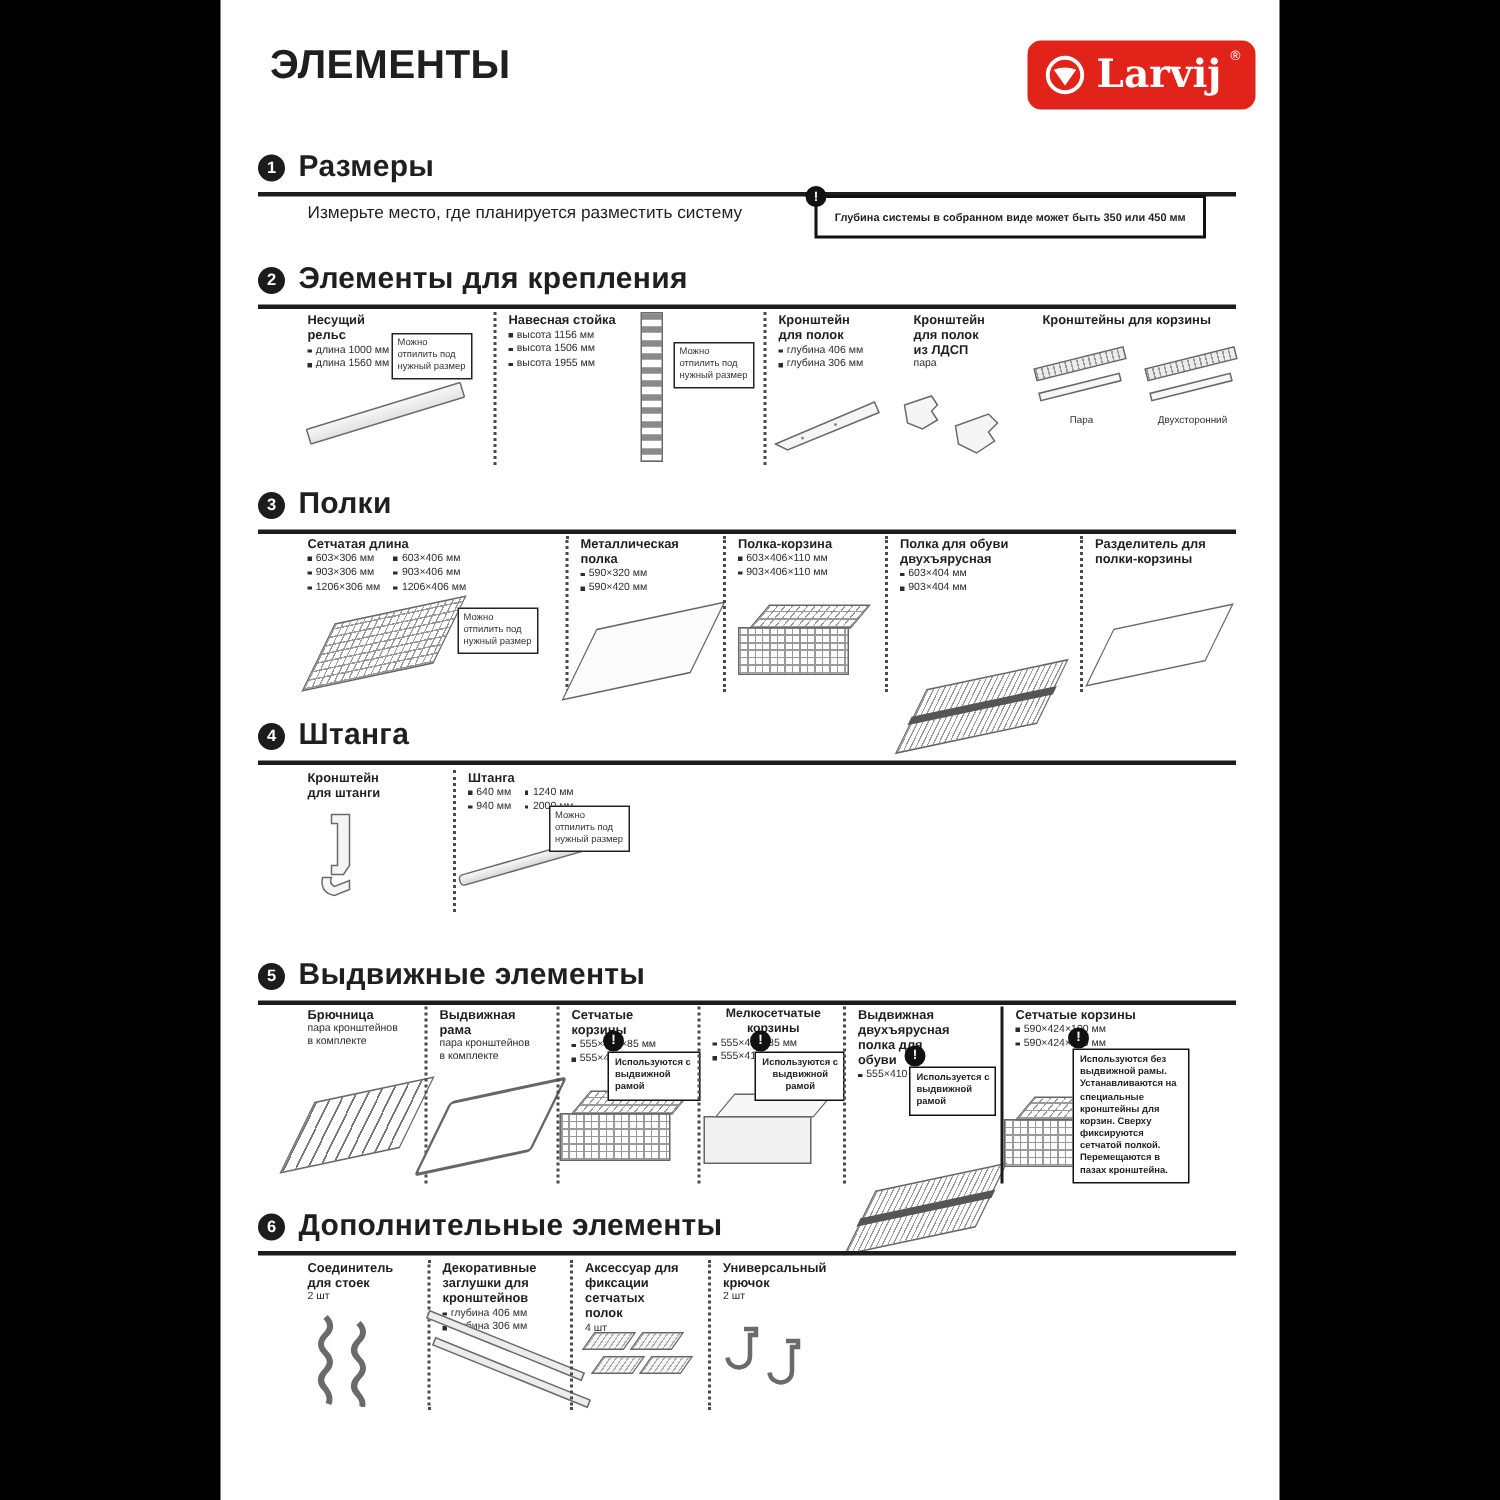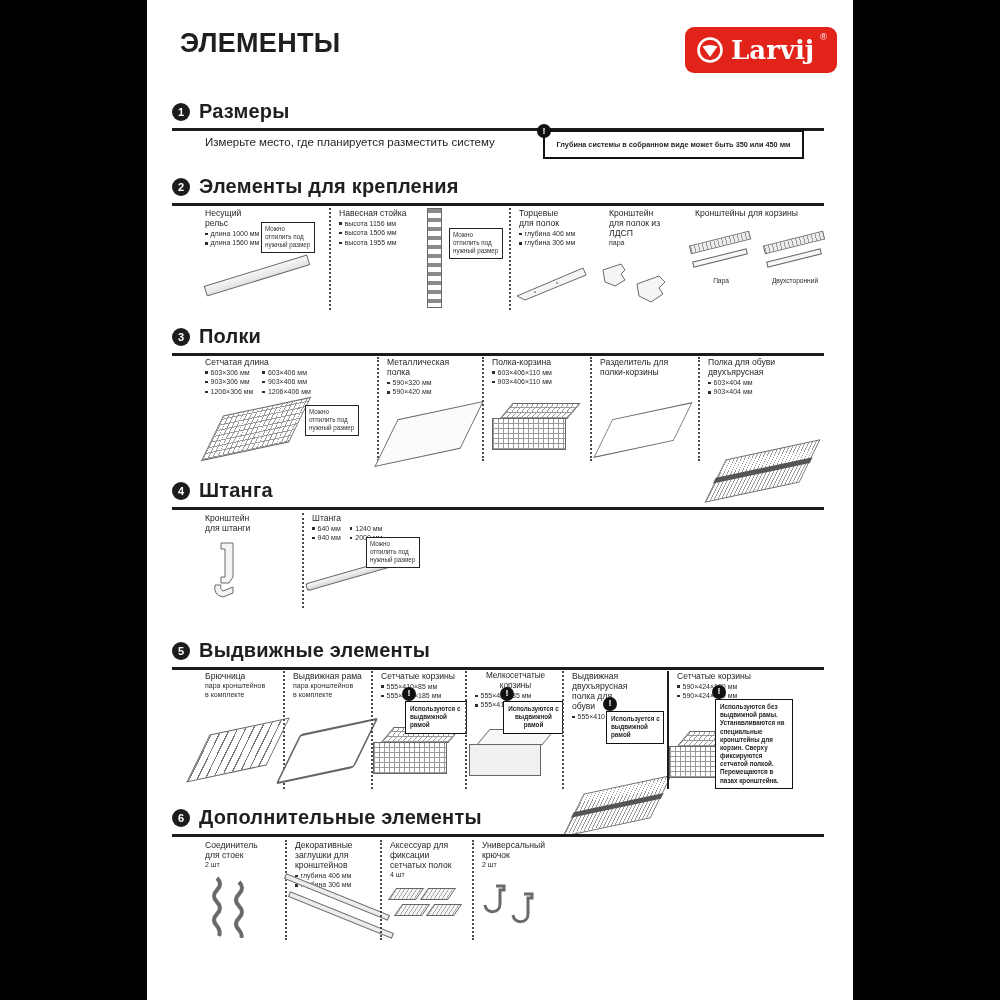--- a/index.html
+++ b/index.html
@@ -20,21 +20,21 @@
   .sec-num{width:18px;height:18px;border-radius:50%;background:#1c1c1c;color:#fff;font-size:11px;
            font-weight:700;display:flex;align-items:center;justify-content:center;flex:0 0 auto;}
   .sec-title{font-size:20px;font-weight:800;letter-spacing:.2px;white-space:nowrap;}
   .sec-rule{margin:5px 0 0 25px;width:652px;height:3px;background:#1c1c1c;}
 
   .row{position:absolute;left:50px;display:flex;align-items:stretch;}
   .col{position:relative;box-sizing:border-box;padding:0 6px 0 8px;}
   .dot-sep{border-left:2px dotted #4a4a4a;}
   .solid-sep{border-left:2px solid #1c1c1c;}
 
-  .iname{font-size:8.6px;font-weight:400;line-height:1.18;}
+  .iname{font-size:8.6px;font-weight:700;line-height:1.18;}
   .spec{display:flex;align-items:center;gap:3px;font-size:7px;color:#2c2c2c;margin-top:1.5px;line-height:1.15;}
   .spec::before{content:"";width:2.5px;height:2.5px;background:#2c2c2c;flex:0 0 auto;}
   .spec2col{display:flex;gap:9px;}
   .qty{font-size:7px;color:#2c2c2c;margin-top:1px;line-height:1.2;}
   .cap-label{font-size:6.6px;color:#2c2c2c;text-align:center;margin-top:16px;}
 
   .cut-note{position:absolute;box-sizing:border-box;width:54px;border:1.5px solid #222;padding:2px 3px;
             font-size:6.3px;line-height:1.3;color:#333;background:#fff;}
   .warn-note{position:absolute;box-sizing:border-box;border:1.5px solid #111;padding:3px 3px 3px 4px;
              font-size:6.3px;line-height:1.3;font-weight:600;background:#fff;}
@@ -128,21 +128,21 @@
       </div>
       <div class="col dot-sep" style="width:180px;">
         <div class="iname">Навесная стойка</div>
         <div class="spec">высота 1156 мм</div>
         <div class="spec">высота 1506 мм</div>
         <div class="spec">высота 1955 мм</div>
         <div class="ill stand" style="left:96px;top:0;"></div>
         <div class="cut-note" style="left:118px;top:20px;">Можно отпилить под нужный размер</div>
       </div>
       <div class="col dot-sep" style="width:92px;">
-        <div class="iname" style="width:52px;">Торцевые для полок</div>
+        <div class="iname" style="width:52px;">Кронштейн для полок</div>
         <div class="spec">глубина 406 мм</div>
         <div class="spec">глубина 306 мм</div>
         <div class="ill" style="left:2px;top:52px;">
           <svg width="80" height="42" viewBox="0 0 80 42">
             <path d="M4 36 L70 8 L73 15 L12 40 Z" fill="#f5f5f5" stroke="#6a6a6a"></path>
             <circle cx="22" cy="32" r="1" fill="#888"></circle>
               <circle cx="44" cy="23" r="1" fill="#888"></circle>
           </svg>
         </div>
       </div>
@@ -206,29 +206,29 @@
       </div>
       <div class="col dot-sep" style="width:108px;">
         <div class="iname">Полка-корзина</div>
         <div class="spec">603×406×110 мм</div>
         <div class="spec">903×406×110 мм</div>
         <div class="ill basket" style="left:8px;top:46px;">
           <div class="mesh b-top"></div>
           <div class="mesh b-front"></div>
         </div>
       </div>
-      <div class="col dot-sep" style="width:108px;">
-        <div class="iname" style="width:90px;">Разделитель для полки-корзины</div>
-        <div class="ill divider-ill skewed" style="left:10px;top:56px;"></div>
-      </div>
       <div class="col dot-sep" style="width:130px;">
         <div class="iname" style="width:80px;">Полка для обуви двухъярусная</div>
         <div class="spec">603×404 мм</div>
         <div class="spec">903×404 мм</div>
         <div class="ill shoe skewed" style="left:6px;top:56px;"></div>
+      </div>
+      <div class="col dot-sep" style="width:108px;">
+        <div class="iname" style="width:90px;">Разделитель для полки-корзины</div>
+        <div class="ill divider-ill skewed" style="left:10px;top:56px;"></div>
       </div>
     </div>
   </div>
 
   <div class="section" style="top:479px;height:155px;">
     <div class="sec-head">
       <div class="sec-num">4</div>
       <div class="sec-title">Штанга</div>
     </div>
     <div class="sec-rule"></div>

